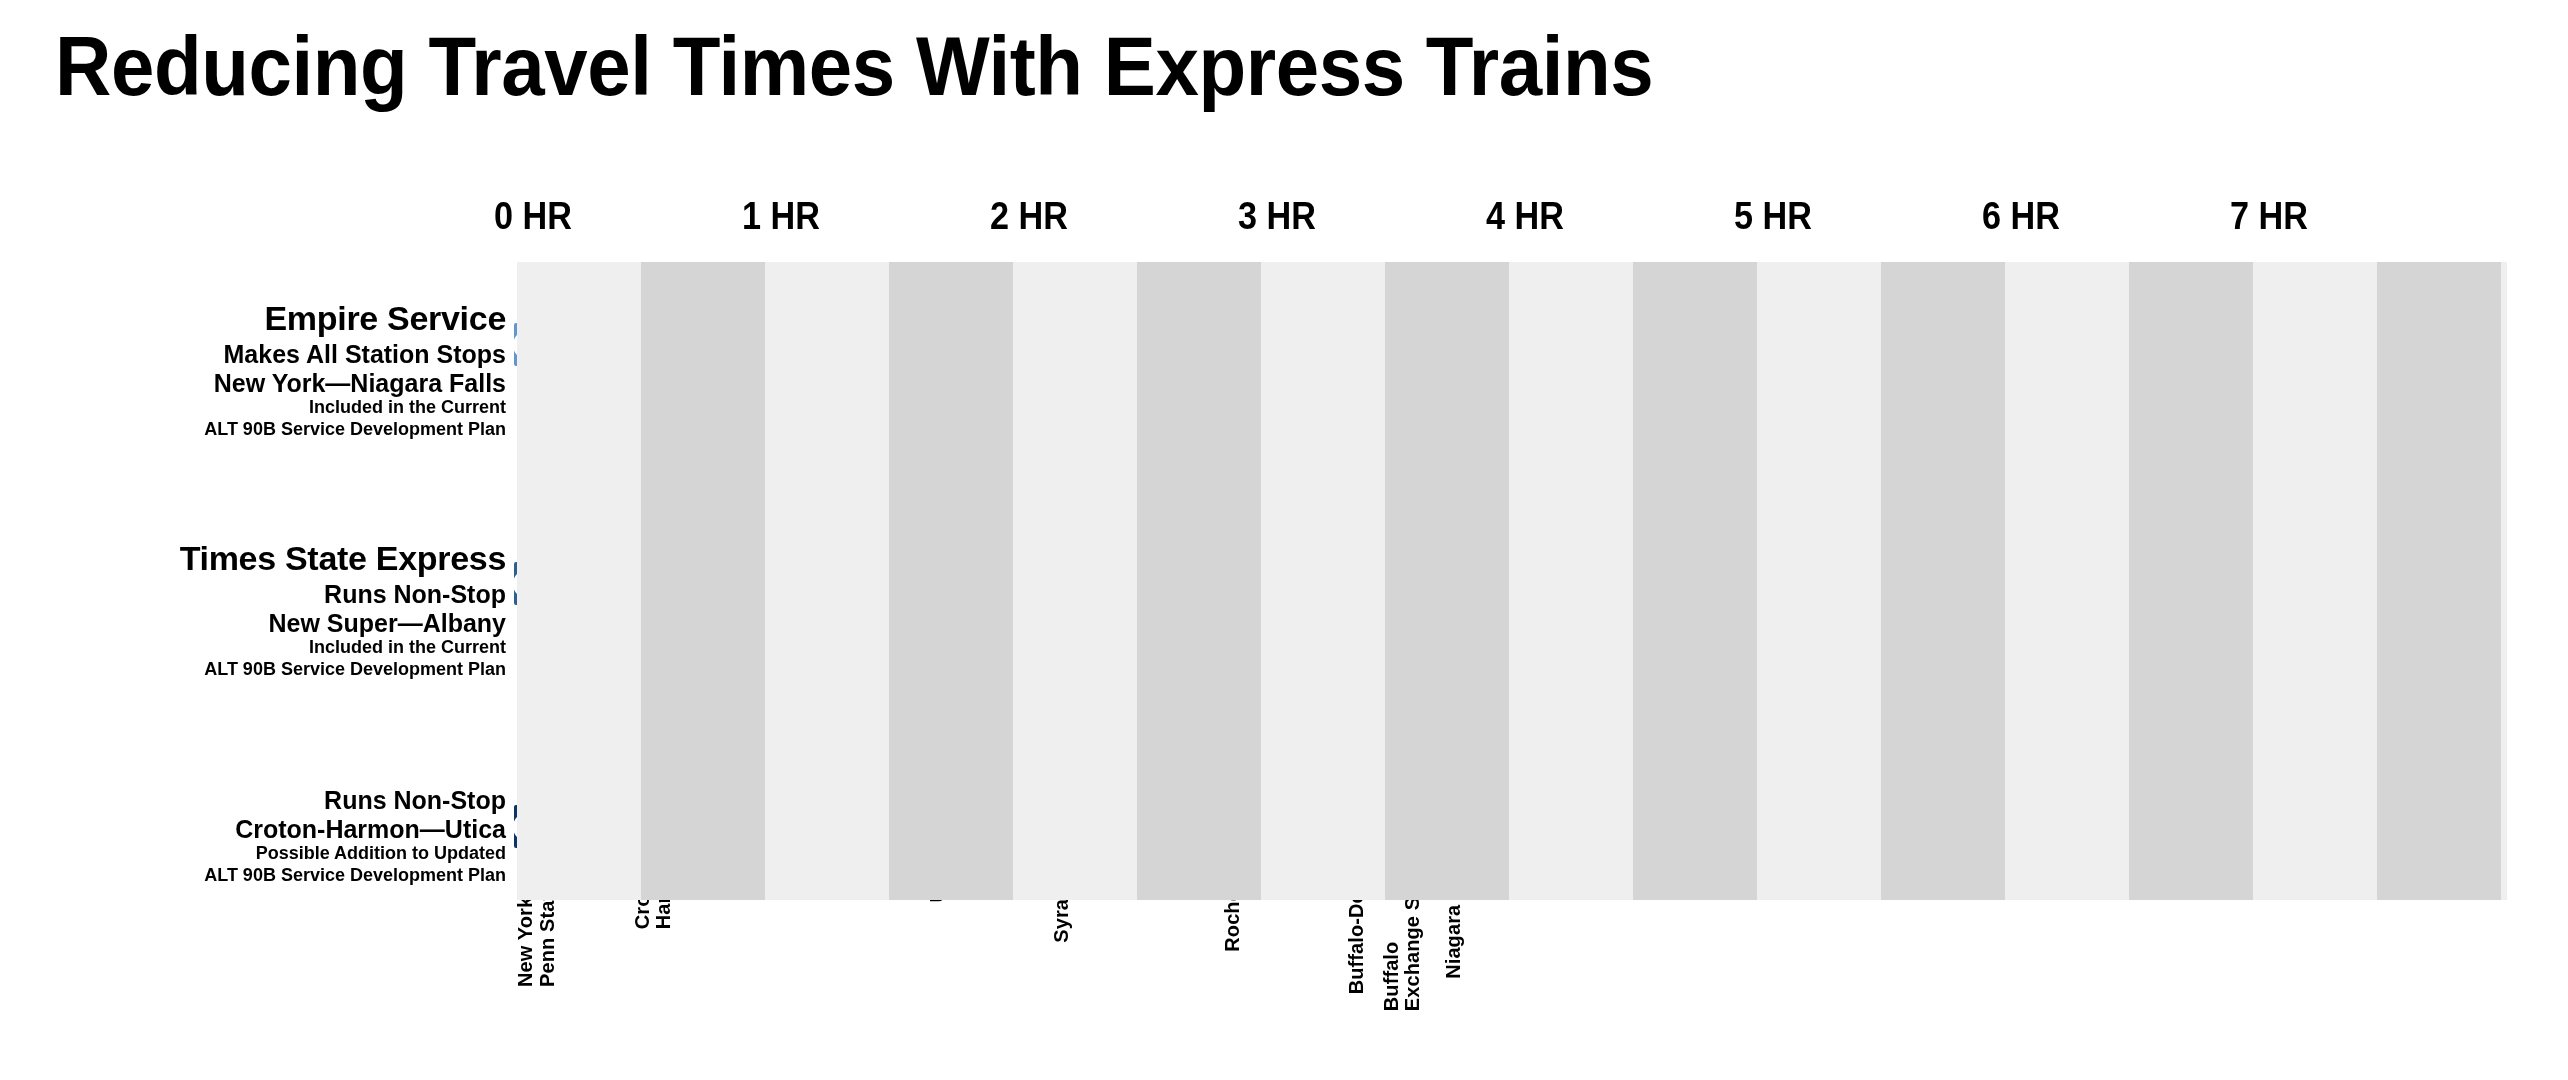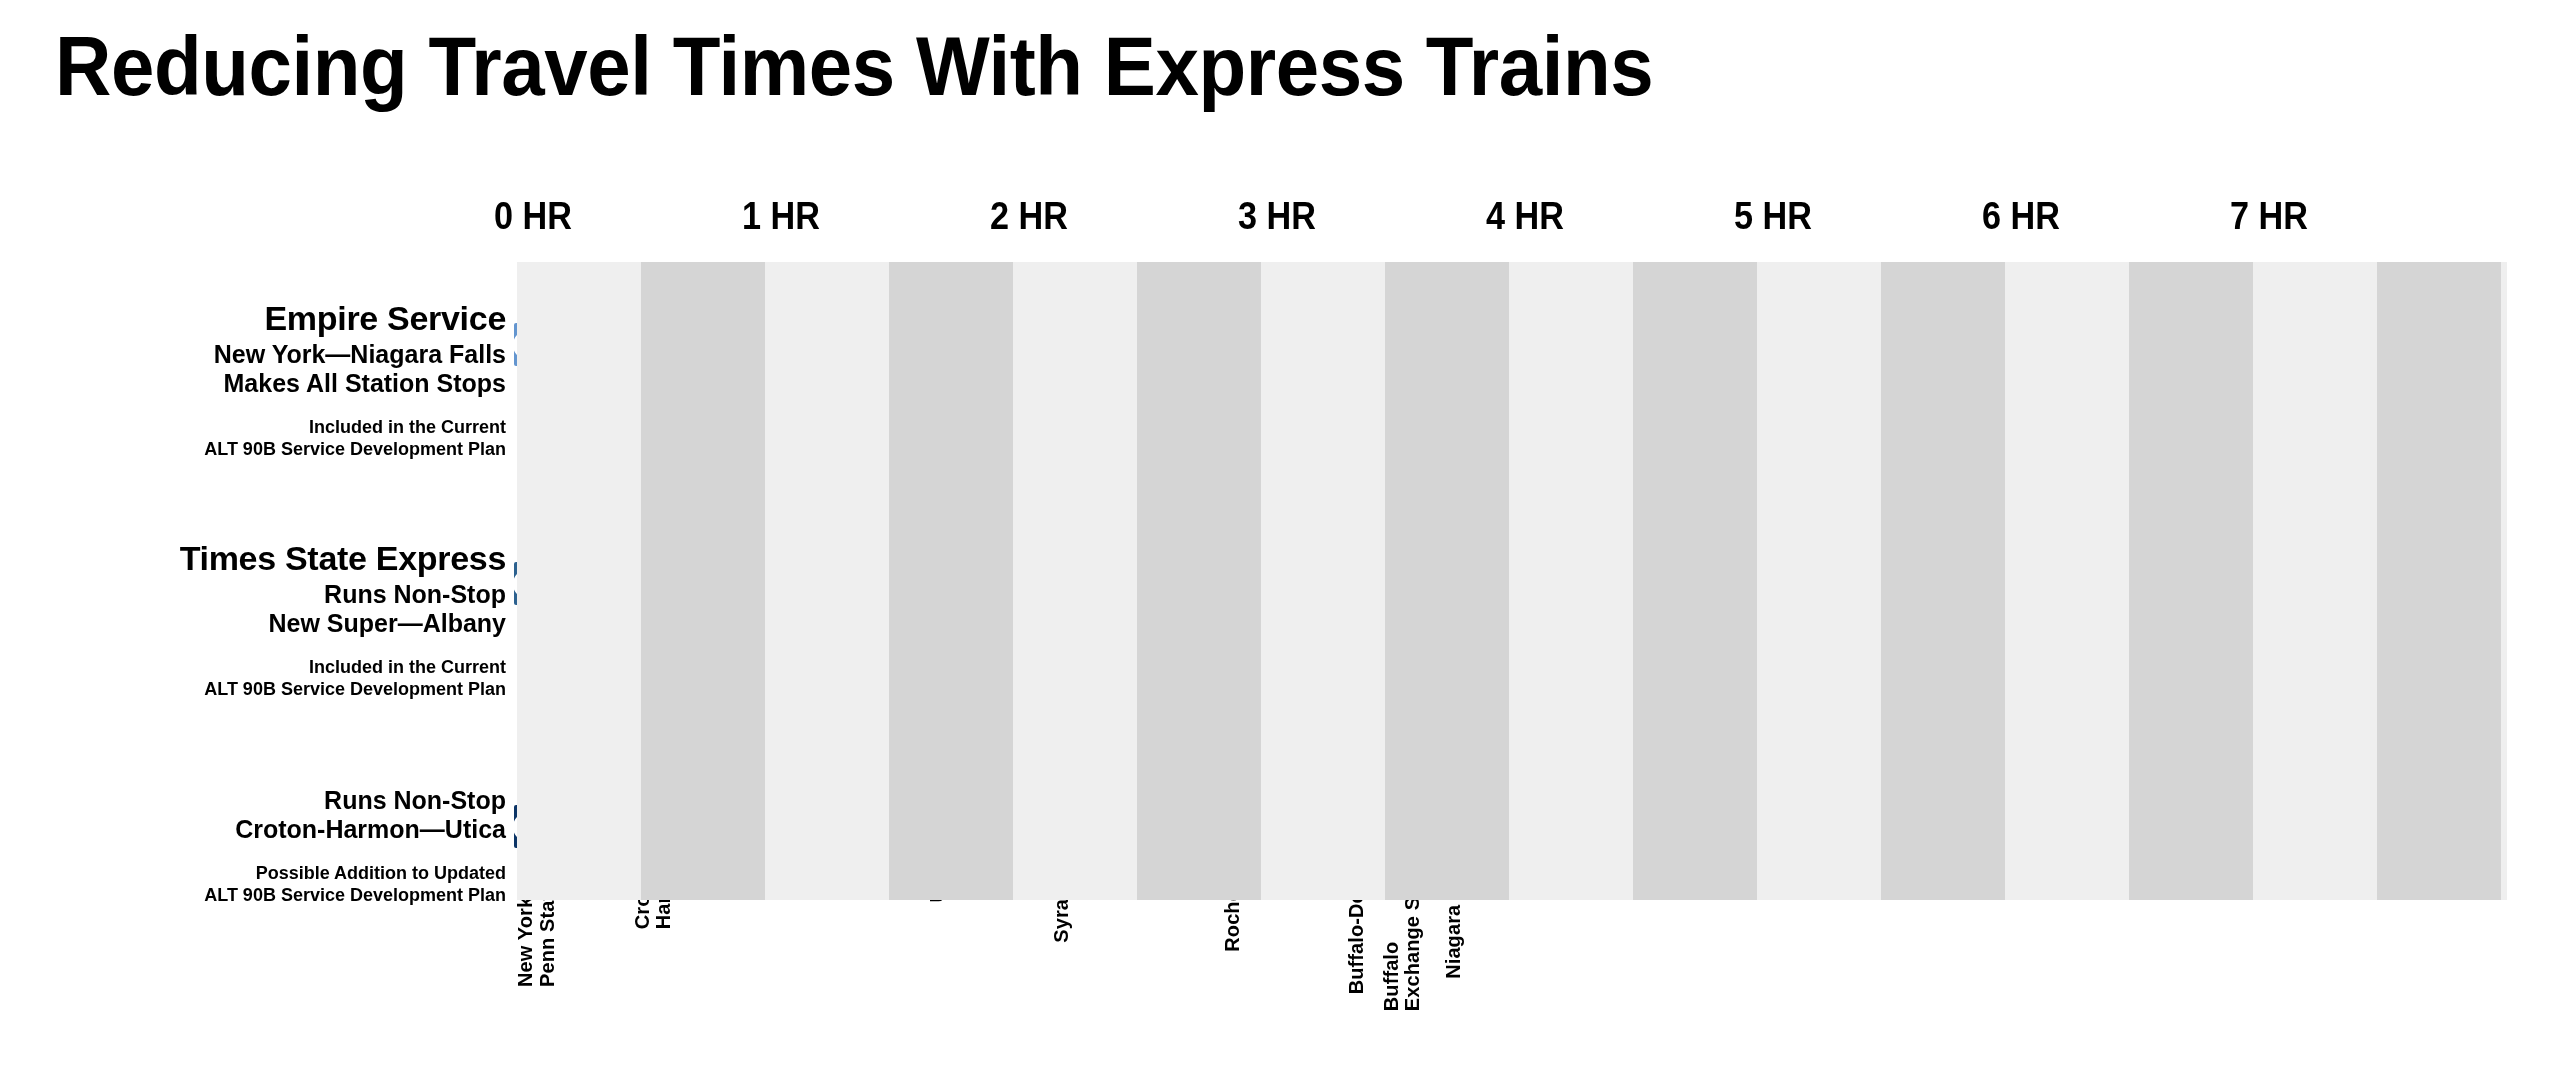--- a/index.html
+++ b/index.html
@@ -58,21 +58,21 @@
     font-size: 34px; font-weight: 700; color:#000; line-height:1.06;
     letter-spacing:-0.3px;
     padding-left:8px;
   }
   .rl-sub {
     font-size: 25px; font-weight: 700; color:#000; line-height:1.14;
     margin-top: 4px;
   }
   .rl-note {
     font-size: 18px; font-weight: 700; color:#000; line-height:1.2;
-    margin-top: 20px;
+    margin-top: 0;
   }
 
   .bar {
     position: absolute;
     height: 43px;
     border-radius: 2px;
   }
   .stop {
     position: absolute;
     background: #ffffff;
@@ -114,22 +114,22 @@
       <div class="hr-tick" style="left: 1768px;">5 HR</div>
       <div class="hr-tick" style="left: 2016px;">6 HR</div>
       <div class="hr-tick" style="left: 2264px;">7 HR</div>
     </div>
 
   <div id="rows">
       <div class="row" style="top: 0px;">
         <div class="rowlabels" style="position: absolute; left: 0px; width: 506px; text-align: right; top: 300px;">
           <div class="rl-title">Empire Service</div>
           <div class="rl-sub">
+            <div>Makes All Station Stops</div>
             <div>New York—Niagara Falls</div>
-            <div>Makes All Station Stops</div>
           </div>
           <div class="rl-note">
             <div>Included in the Current</div>
             <div>ALT 90B Service Development Plan</div>
           </div>
         </div>
         <div class="bar" style="left: 514px; top: 323px; width: 1911.2px; background: rgb(99, 149, 207);">
           <div class="stop" style="left: 14px; width: 30px; height: 30px; background: rgb(255, 255, 255);"></div>
           <div class="stop" style="left: 56.16px; width: 30px; height: 30px; background: rgb(255, 255, 255);"></div>
           <div class="stop" style="left: 130.56px; width: 30px; height: 30px; background: rgb(255, 255, 255);"></div>

